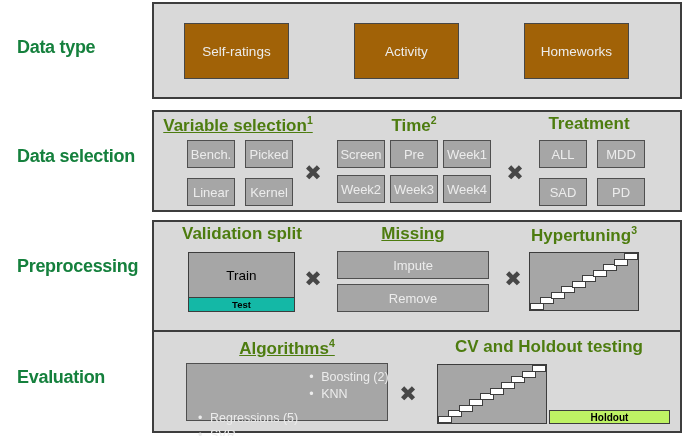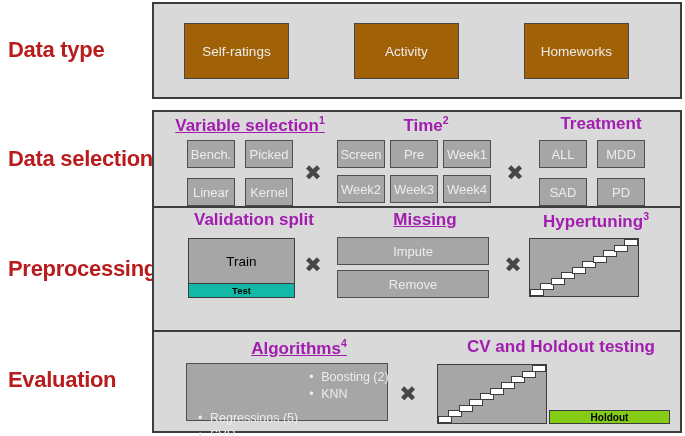--- a/index.html
+++ b/index.html
@@ -1,40 +1,40 @@
 <!DOCTYPE html>
 <html><head>
 <meta charset="utf-8">
 <style>
   html,body{margin:0;padding:0;background:#ffffff;}
   .canvas{
     position:relative;width:685px;height:436px;background:#ffffff;
     font-family:"Liberation Sans","DejaVu Sans",sans-serif;overflow:hidden;
   }
   .rowlabel{
-    position:absolute;left:8px;font-size:22px;font-weight:700;color:#b91c1c;
+    position:absolute;left:17px;font-size:18px;font-weight:700;color:#15803d;
     letter-spacing:-0.3px;white-space:nowrap;
   }
   .panel{
     position:absolute;left:152px;width:530px;background:#d9d9d9;
     border:2.5px solid #3d3d3d;box-sizing:border-box;
   }
   .panel1{top:2px;height:97px;}
   .panel2{top:110px;height:102px;}
-  .panel3{top:206px;height:130px;}
+  .panel3{top:220px;height:130px;}
   .panel4{top:330px;height:103px;}
   .bigbox{
     position:absolute;width:105px;height:56px;top:19px;
     background:#a16207;border:1.5px solid #474747;box-sizing:border-box;
     display:flex;align-items:center;justify-content:center;
     font-size:13.5px;color:#ececec;
   }
   .hdr{
-    position:absolute;top:2px;font-size:17px;font-weight:700;color:#a21caf;
-    white-space:nowrap;transform:translateX(-50%);margin-left:12px;
+    position:absolute;top:2px;font-size:17px;font-weight:700;color:#4d7c0f;
+    white-space:nowrap;transform:translateX(-50%);
   }
   .hdr.u{text-decoration:underline;}
   .hdr sup{font-size:10.5px;}
   .grid{position:absolute;display:grid;gap:7px 5px;}
   .cols2{grid-template-columns:repeat(2,48px);gap:10px;}
   .cols3{grid-template-columns:repeat(3,48px);}
   .cell{
     height:28px;background:#a6a6a6;border:1.5px solid #4f4f4f;box-sizing:border-box;
     display:flex;align-items:center;justify-content:center;
     font-size:13px;color:#ececec;
@@ -77,21 +77,21 @@
   }
   .algcol{list-style:none;margin:0;padding:0 0 0 10px;}
   .algcol.c1{width:112px;margin-top:41px;}
   .algcol li{
     position:relative;padding-left:13px;font-size:12.5px;line-height:16.5px;color:#ececec;
     white-space:nowrap;
   }
   .algcol li::before{content:"\2022";position:absolute;left:1px;color:#ececec;}
   .holdoutbar{
     position:absolute;left:395px;top:78px;width:121px;height:14px;
-    background:#84cc16;border:1.5px solid #3d3d3d;box-sizing:border-box;
+    background:#bef264;border:1.5px solid #3d3d3d;box-sizing:border-box;
     display:flex;align-items:center;justify-content:center;
     font-size:10px;font-weight:700;color:#000;
   }
 </style>
 </head>
 <body>
 
 <div class="canvas">
 
   <div class="rowlabel" style="top:37px">Data type</div>

